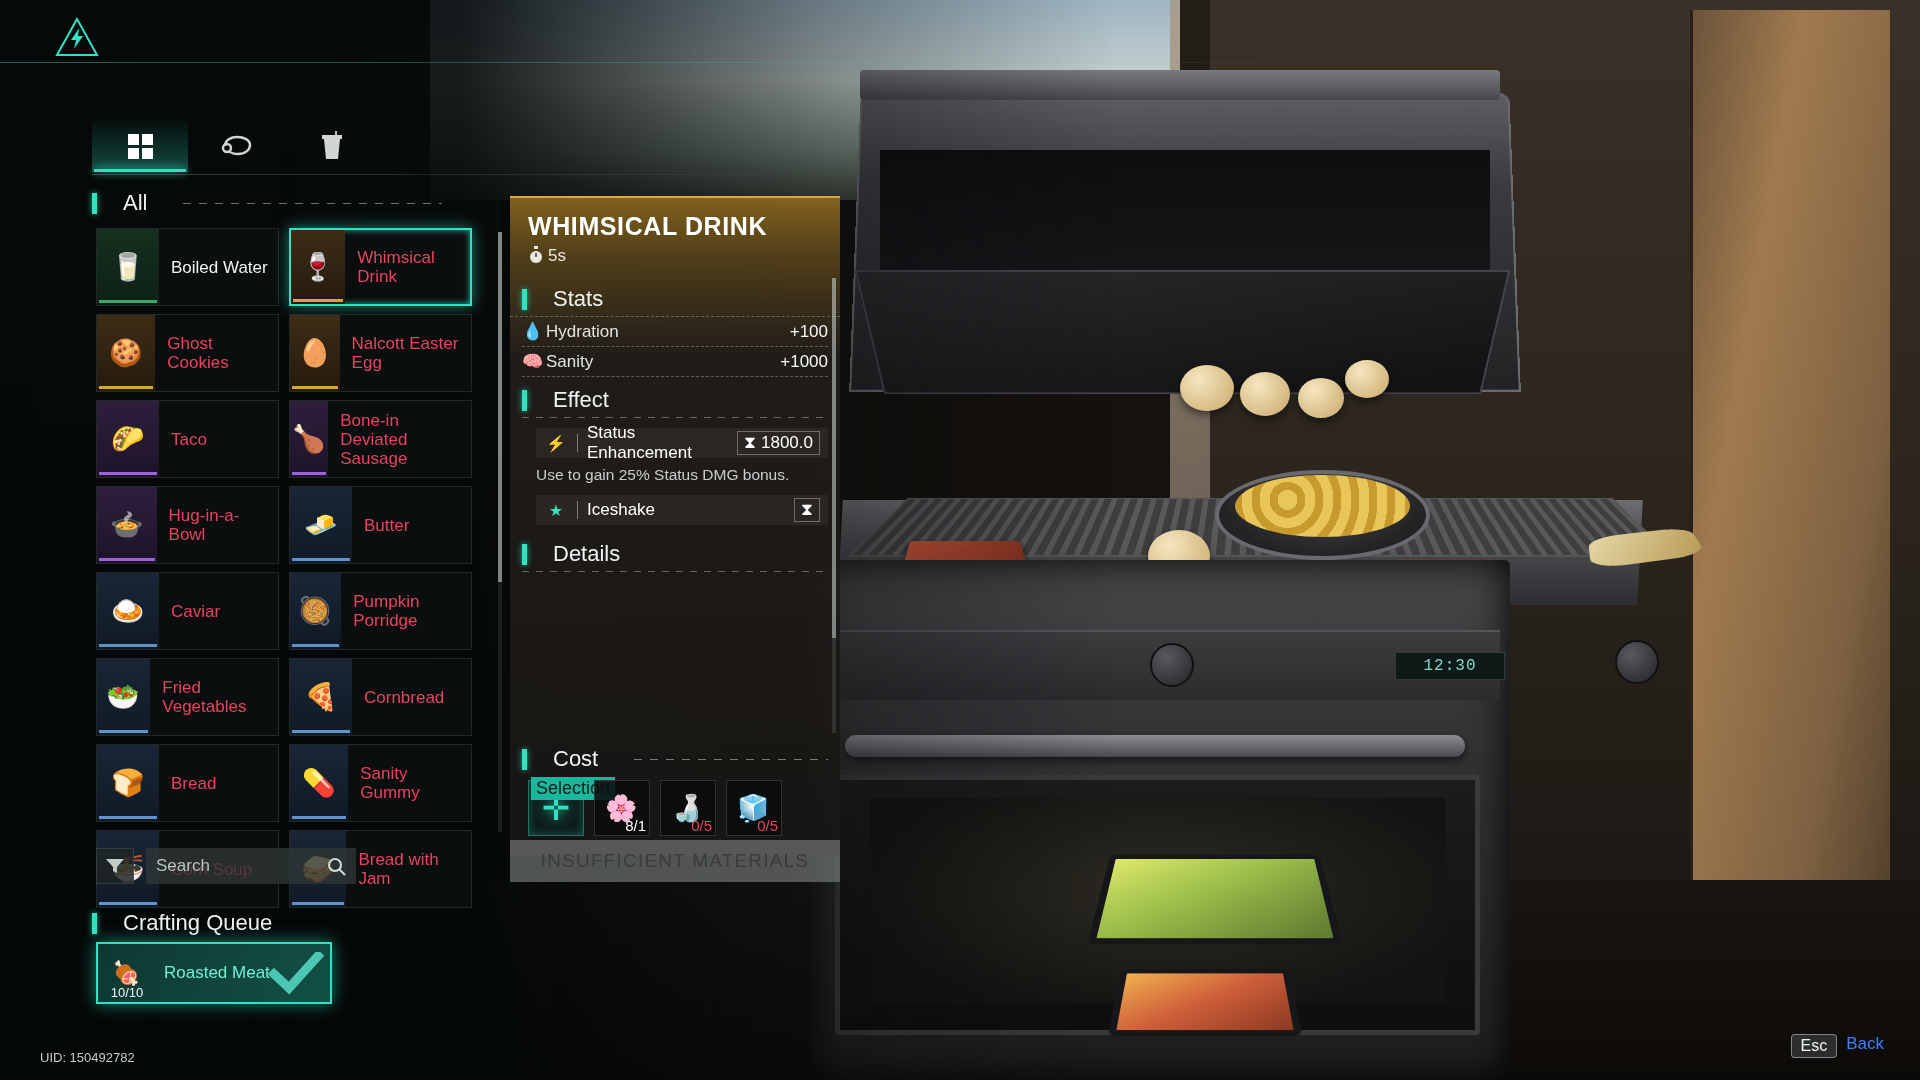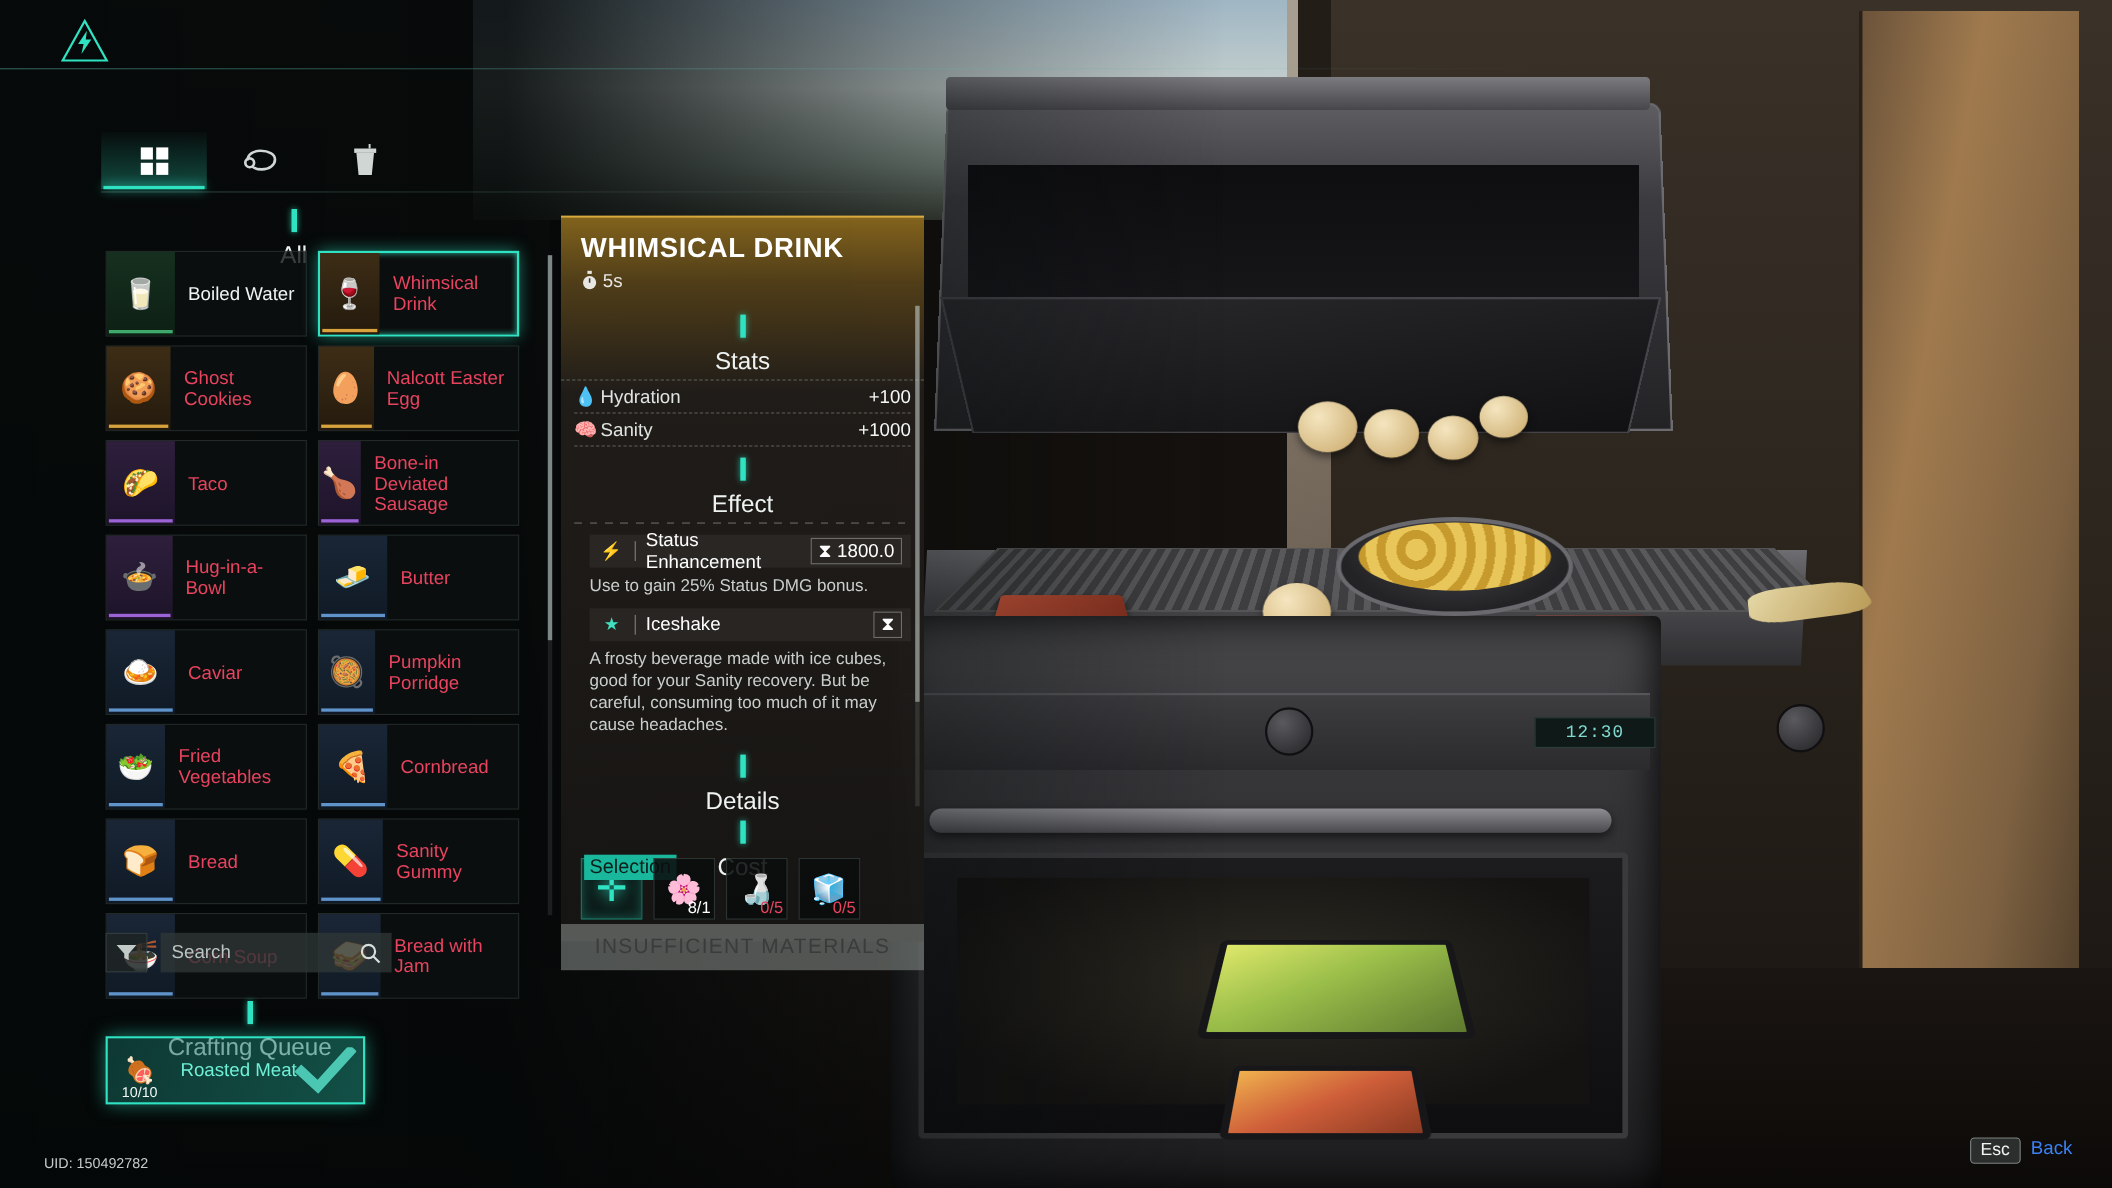--- a/index.html
+++ b/index.html
@@ -107,21 +107,21 @@
   #tabs { position:absolute; left:92px; top:120px; display:flex; }
   .tab { width:96px; height:52px; display:flex; align-items:center; justify-content:center;
          position:relative; cursor:pointer; }
   .tab.active { background:linear-gradient(180deg,rgba(47,227,194,.02),rgba(47,227,194,.30)); }
   .tab.active::after { content:""; position:absolute; left:2px; right:2px; bottom:0; height:3px;
          background:#2fe3c2; box-shadow:0 0 10px #2fe3c2; }
   .tab-sep { position:absolute; left:92px; top:174px; width:1150px; height:1px;
          background:linear-gradient(90deg,rgba(120,170,165,.35),rgba(120,170,165,0) 70%); }
 
   
-  .sec-label { display:flex; align-items:center; gap:8px;flex-direction:column; }
+  .sec-label { display:flex; align-items:center; gap:26px; }
   .sec-bar { width:5px; height:21px; background:#2fe3c2; box-shadow:0 0 6px rgba(47,227,194,.7); }
   .sec-text { color:#eef3f2; font-size:22px; }
   .dash { flex:1; height:1px; margin-left:10px;
           background:repeating-linear-gradient(90deg,rgba(190,205,200,.55) 0 8px,transparent 8px 16px); }
 
   #all-label { position:absolute; left:92px; top:190px; width:350px; }
 
   
   #grid-wrap { position:absolute; left:96px; top:228px; width:390px; height:605px; }
   #grid { display:grid; grid-template-columns:183px 183px; gap:8px 10px; }
@@ -473,21 +473,20 @@
           </div>
           <div class="eff-desc">Use to gain 25% Status DMG bonus.</div>
           <div class="eff-row">
             <span class="eff-ic" style="color:#3fe0c0">★</span>
             <span class="eff-div"></span>
             <span class="eff-name">Iceshake</span>
             <span class="eff-val">
               <span>⧗</span>
             </span>
           </div>
-          <div class="eff-desc">A frosty beverage made with ice cubes, good for your Sanity recovery. But be careful, consuming too much of it may cause headaches.</div>
         </div>
 
       <div class="d-sec sec-label" style="margin-top:16px;">
         <div class="sec-bar"></div>
         <div class="sec-text">Details</div>
       </div>
       <div style="margin:4px 12px 0;height:1px;background:repeating-linear-gradient(90deg,rgba(190,200,197,.45) 0 7px,transparent 7px 14px);"></div>
     </div>
 
     <div id="d-scroll-track"></div>

